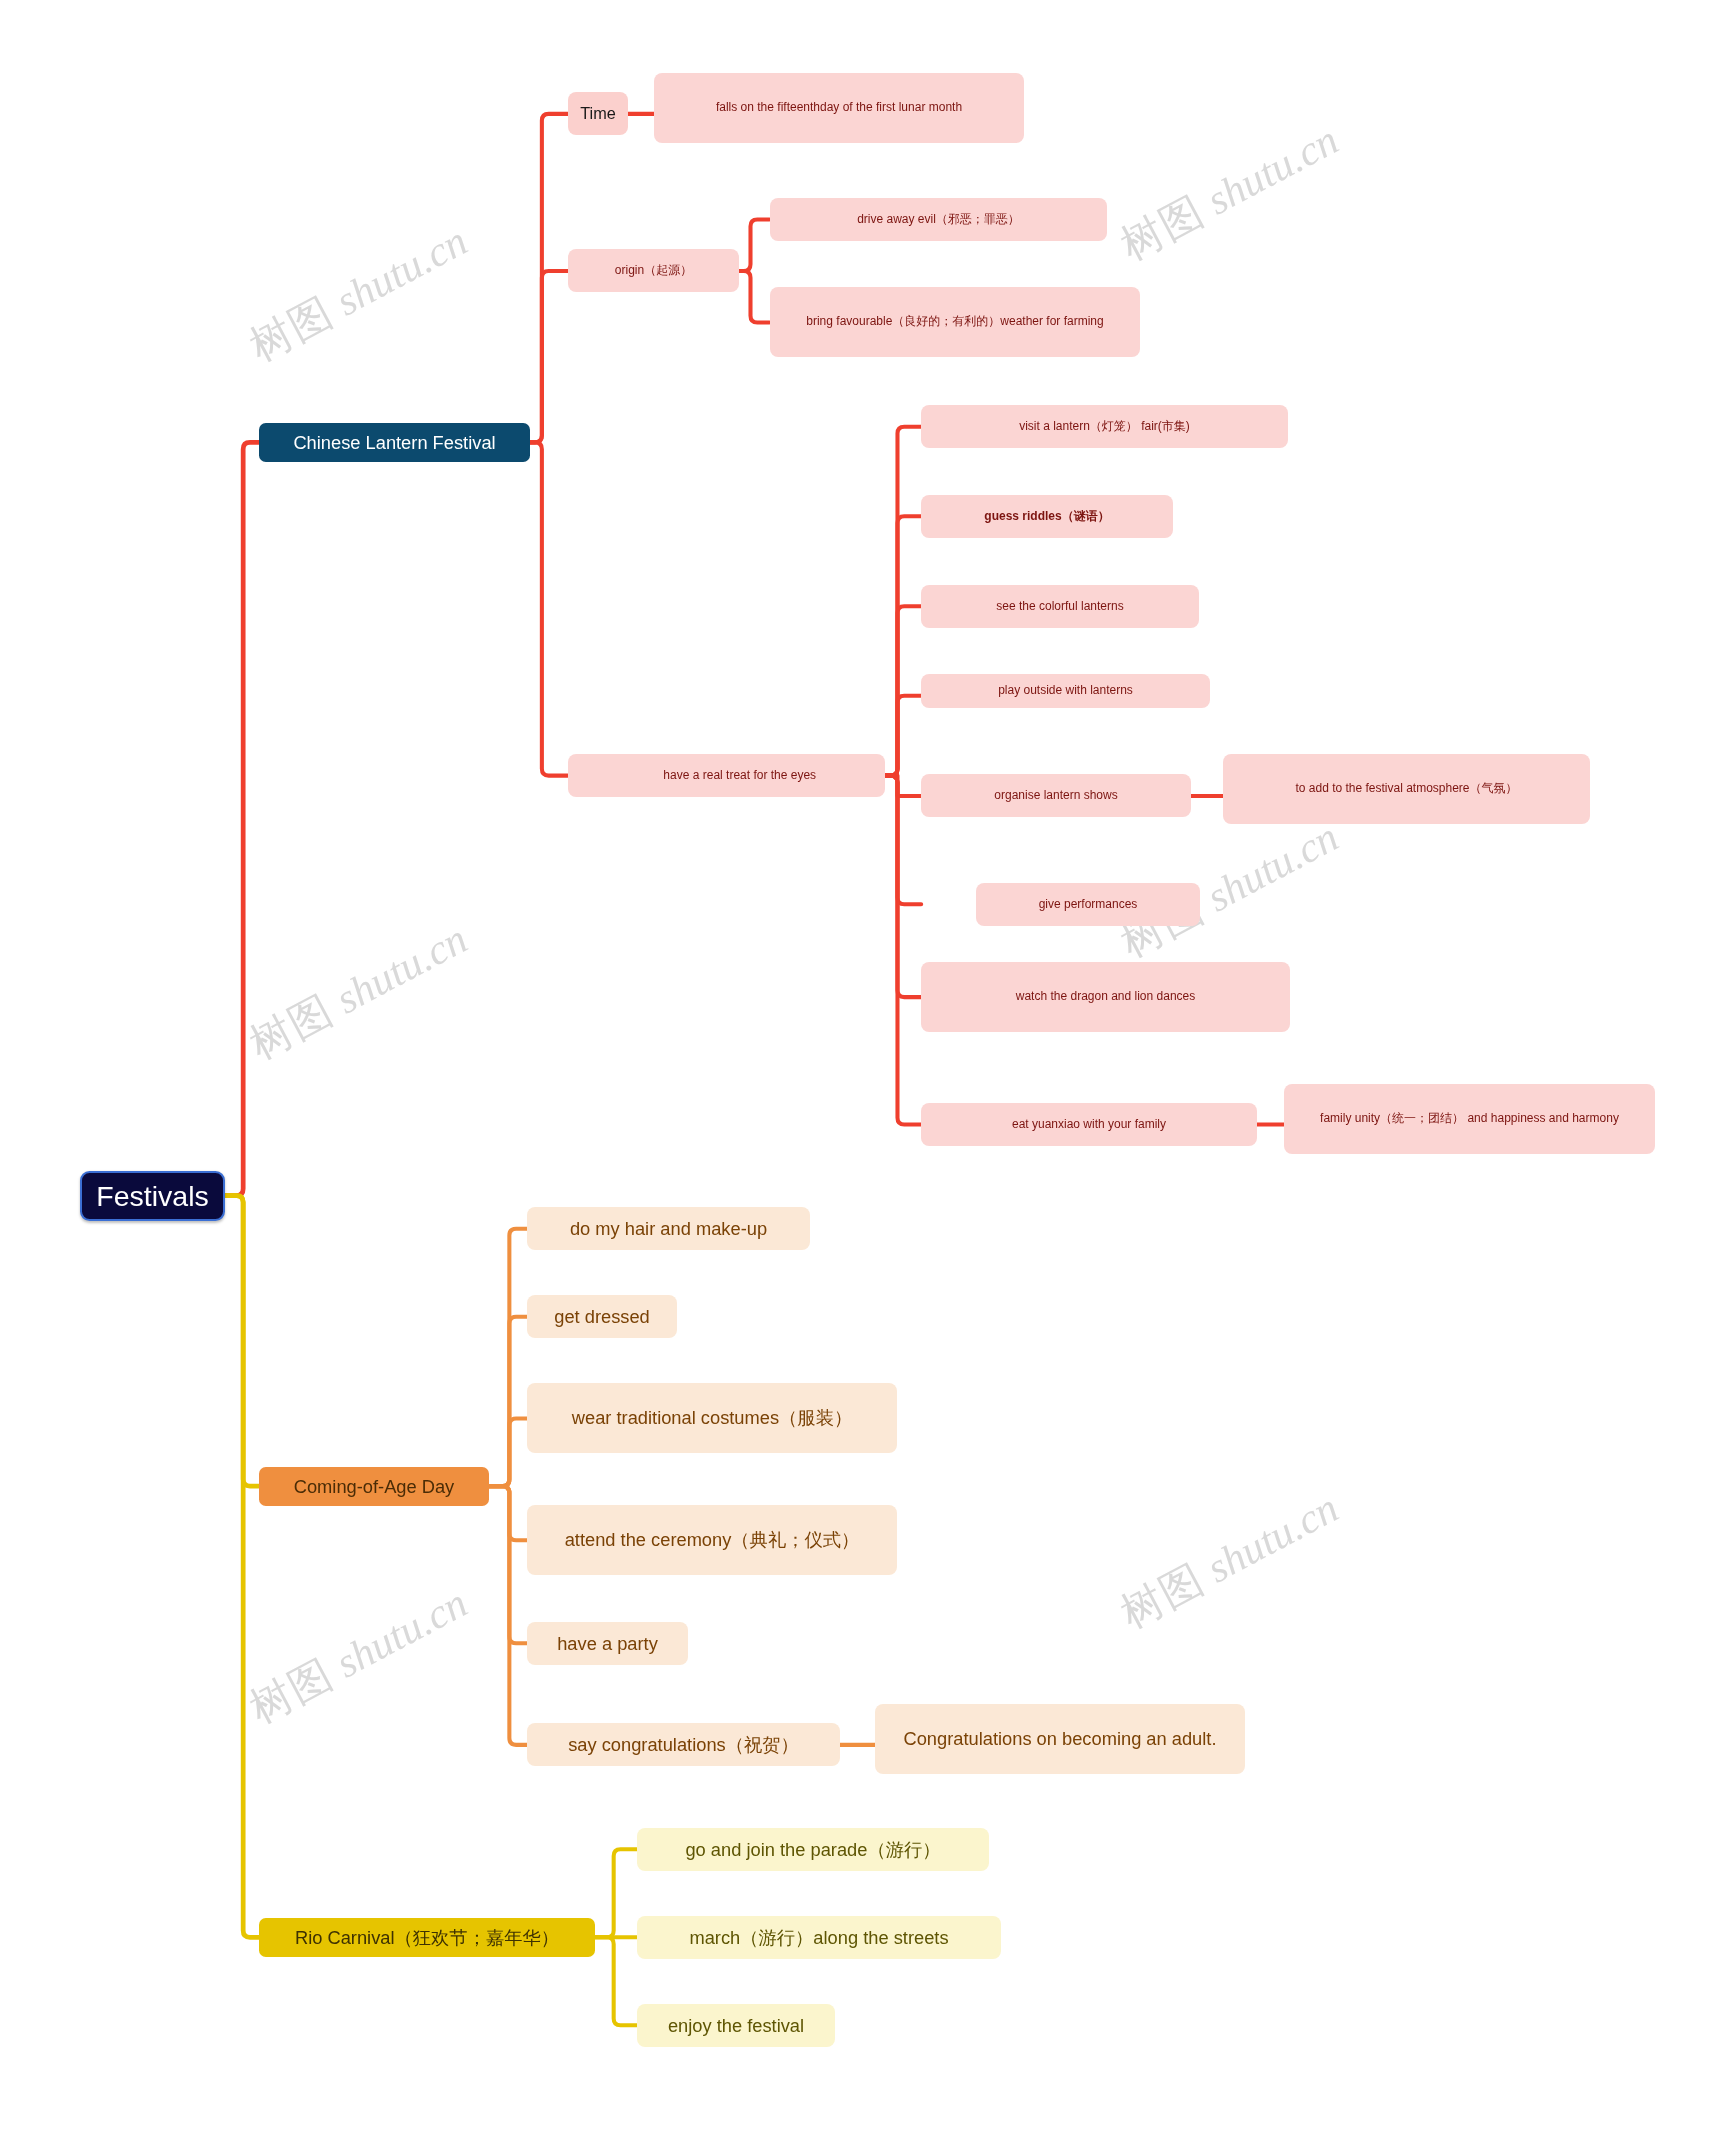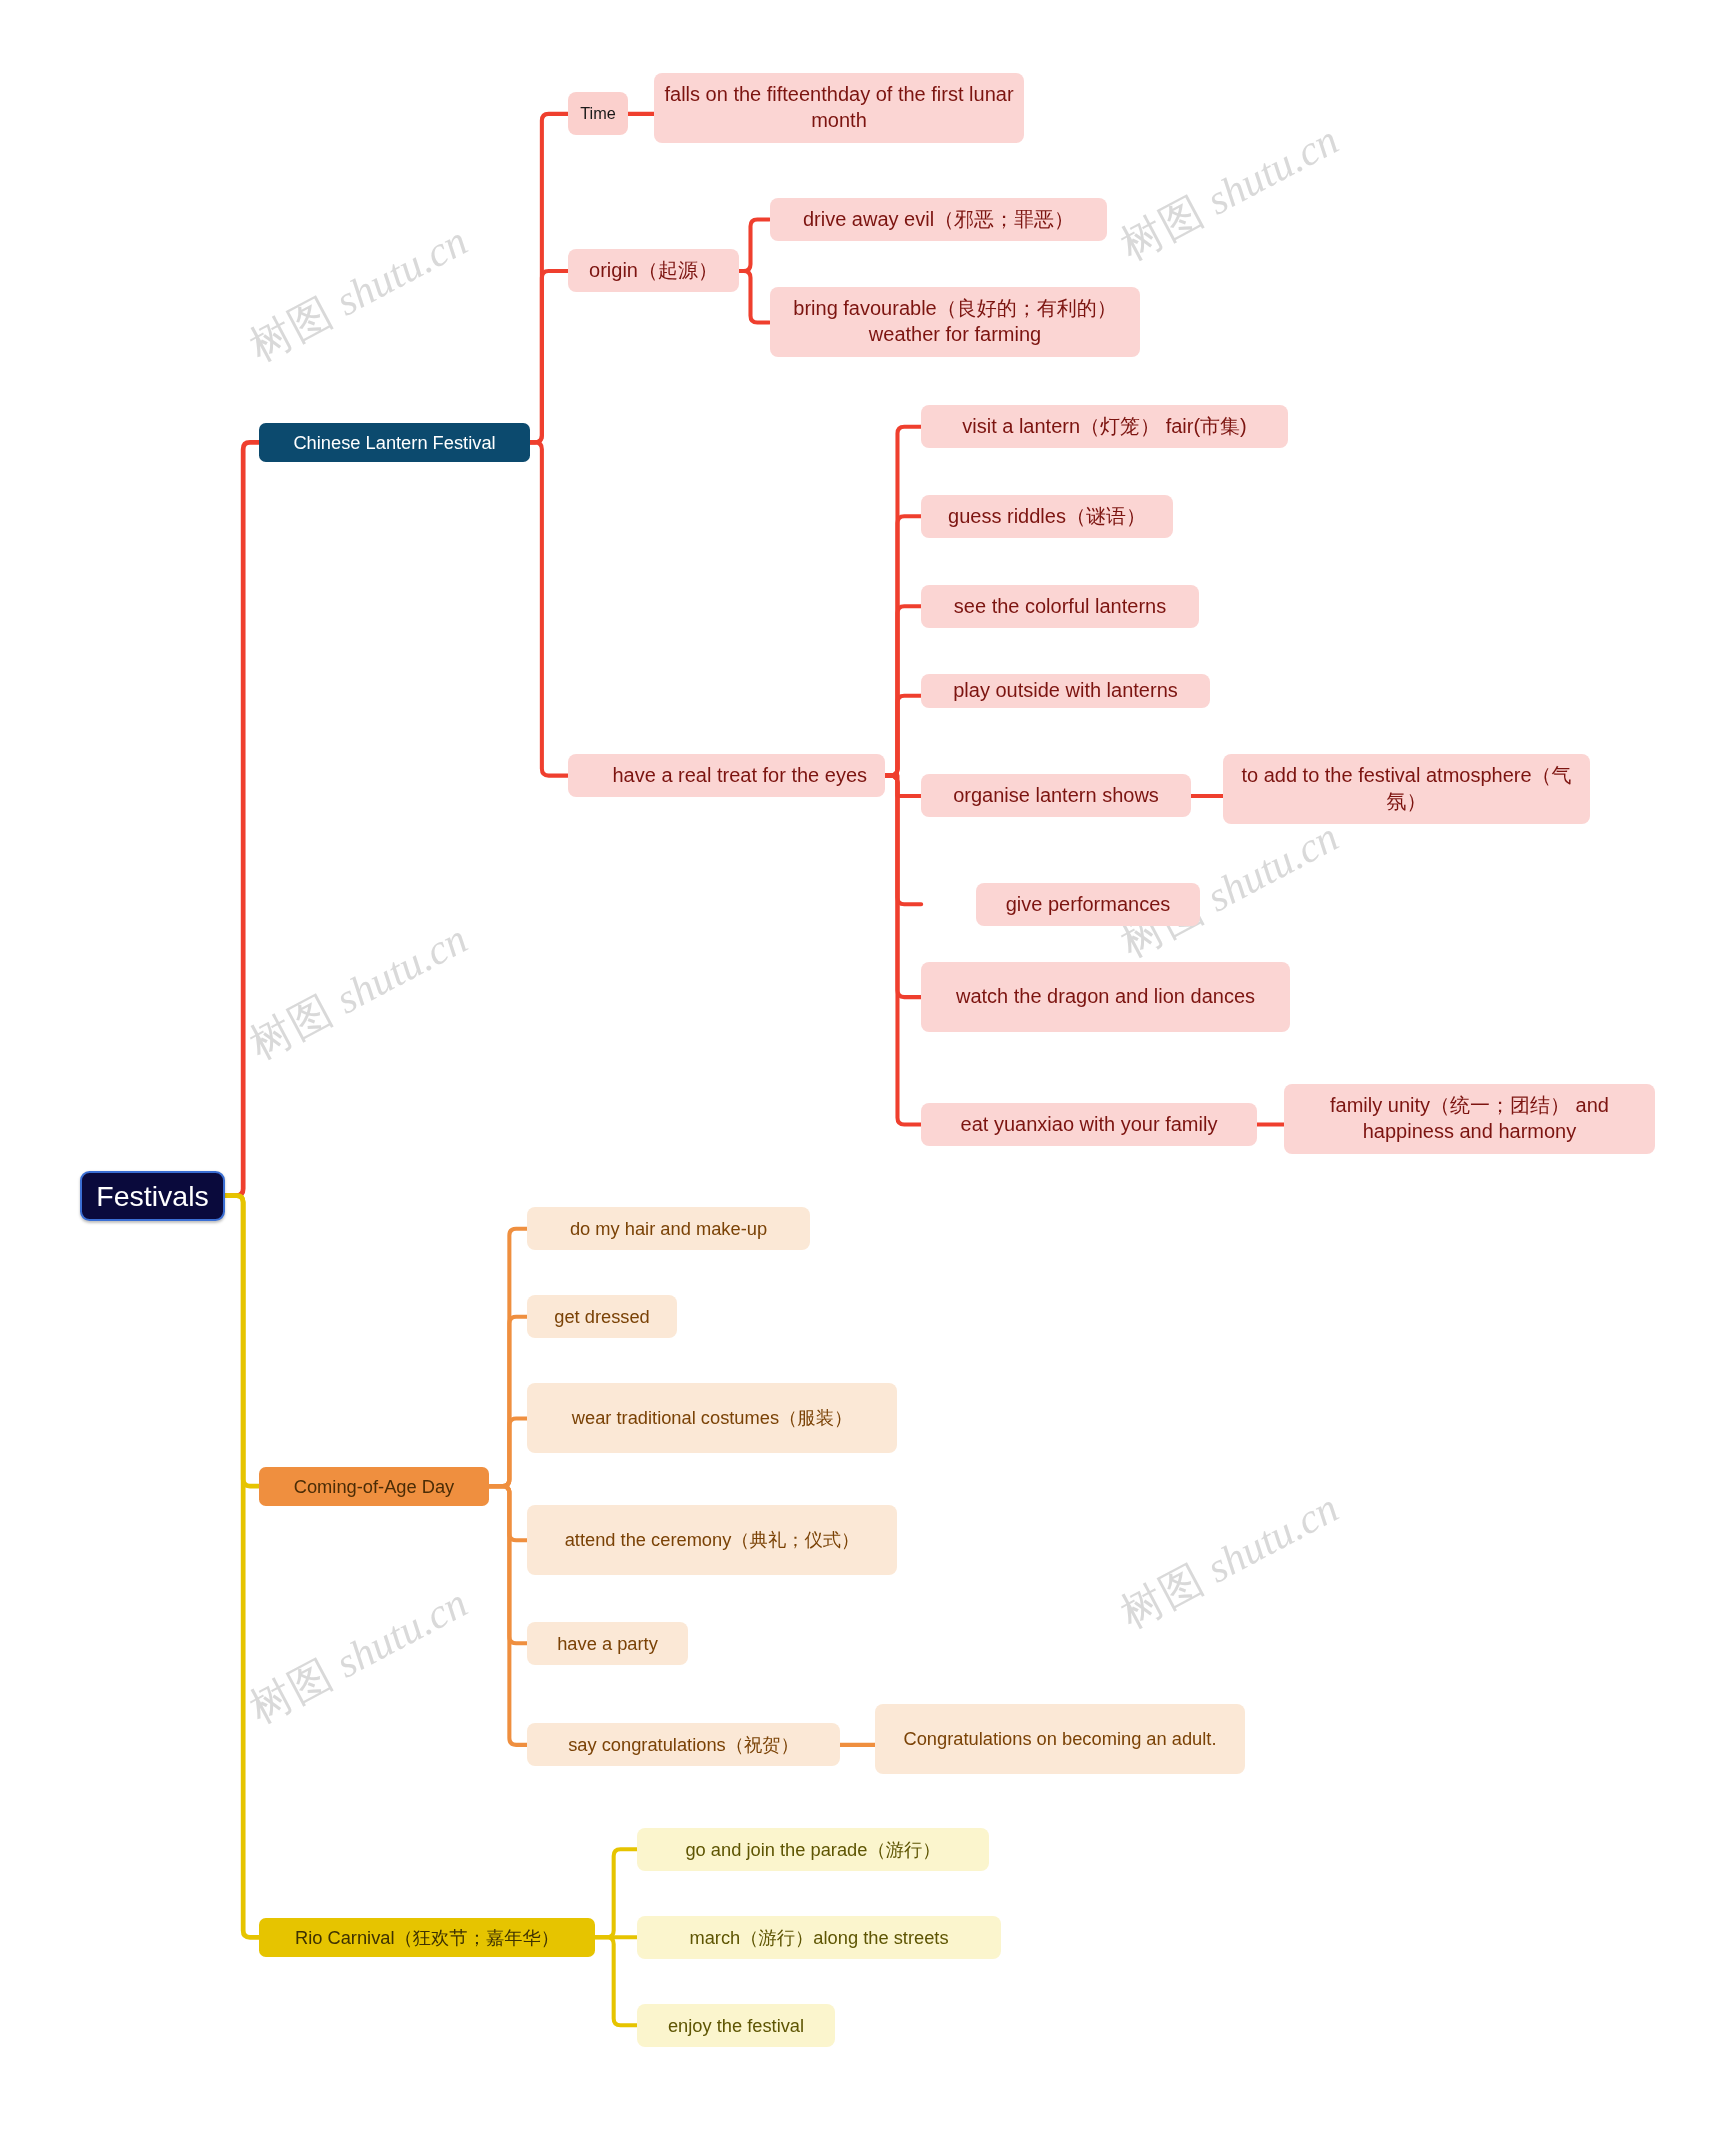--- a/index.html
+++ b/index.html
@@ -52,21 +52,21 @@
     box-shadow: 0 1.4px 2.7px rgba(0,0,0,.25);
   }
 
   
   .n-topic { color: #ffffff; font-size: 18.3px; border-radius: 6.8px; }
   .n-topic-red    { background: #0c4a6e; }
   .n-topic-orange { background: #ef8f3f; color: #4a2c06; }
   .n-topic-yellow { background: #e6c400; color: #3d3102; }
 
   
-  .n-red  { background: #fbd5d3; color: #7c1410; font-size: 20px; }
+  .n-red  { background: #fbd5d3; color: #7c1410; font-size: 12px; }
   .n-red-dark { background: #fbd0cd; color: #1a1a1a; font-size: 16.3px; }
   
   .n-org  { background: #fbe8d6; color: #7a4206; font-size: 18.3px; }
   
   .n-yel  { background: #fbf5cd; color: #5e5503; font-size: 18.3px; }
 </style>
 </head>
 <body>
 
 <div id="canvas">
@@ -149,21 +149,21 @@
     <span>bring favourable（良好的；有利的）weather for farming</span>
   </div>
 
   <div class="node n-red" style="left:568px; top:754px; width:317px; height:43px;padding-left:36px;">
     <span>have a real treat for the eyes</span>
   </div>
 
   <div class="node n-red" style="left:921px; top:405px; width:367px; height:43px;">
     <span>visit a lantern（灯笼） fair(市集)</span>
   </div>
-  <div class="node n-red" style="left:921px; top:495px; width:252px; height:43px;">
+  <div class="node n-red" style="left:921px; top:495px; width:252px; height:43px;font-weight:bold;">
     <span>guess riddles（谜语）</span>
   </div>
   <div class="node n-red" style="left:921px; top:585px; width:278px; height:43px;">
     <span>see the colorful lanterns</span>
   </div>
   <div class="node n-red" style="left:921px; top:674px; width:289px; height:34px;">
     <span>play outside with lanterns</span>
   </div>
   <div class="node n-red" style="left:921px; top:774px; width:270px; height:43px;">
     <span>organise lantern shows</span>

